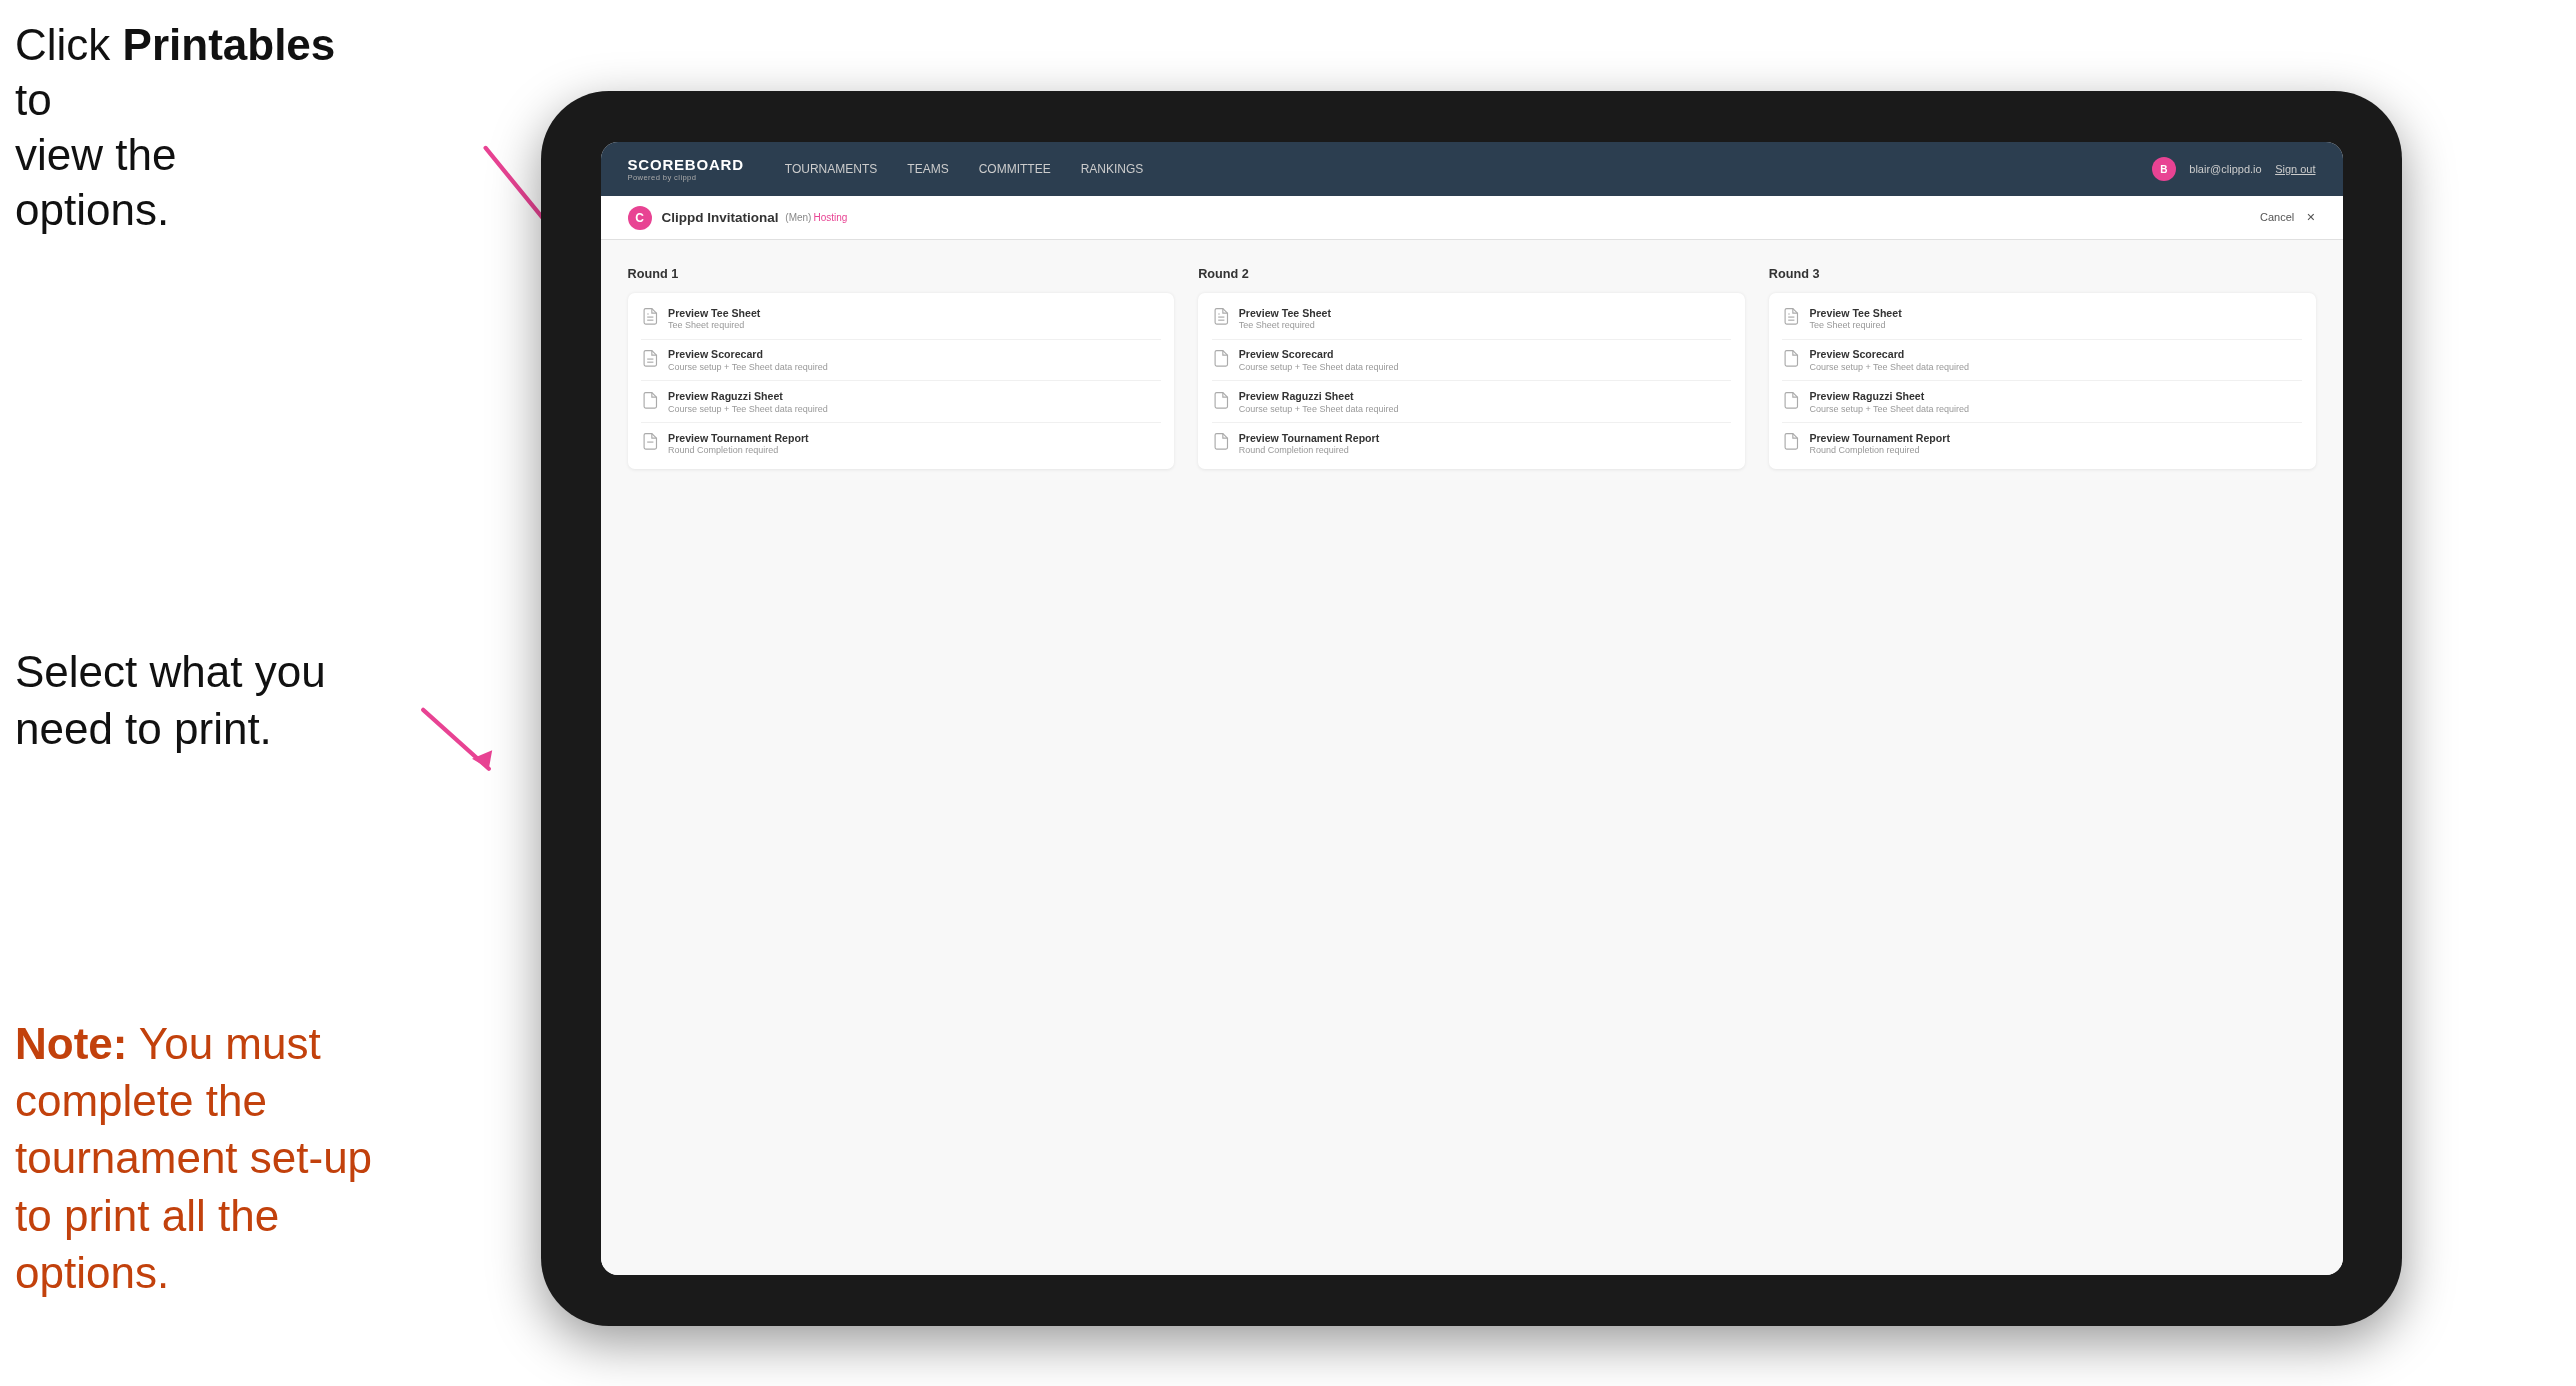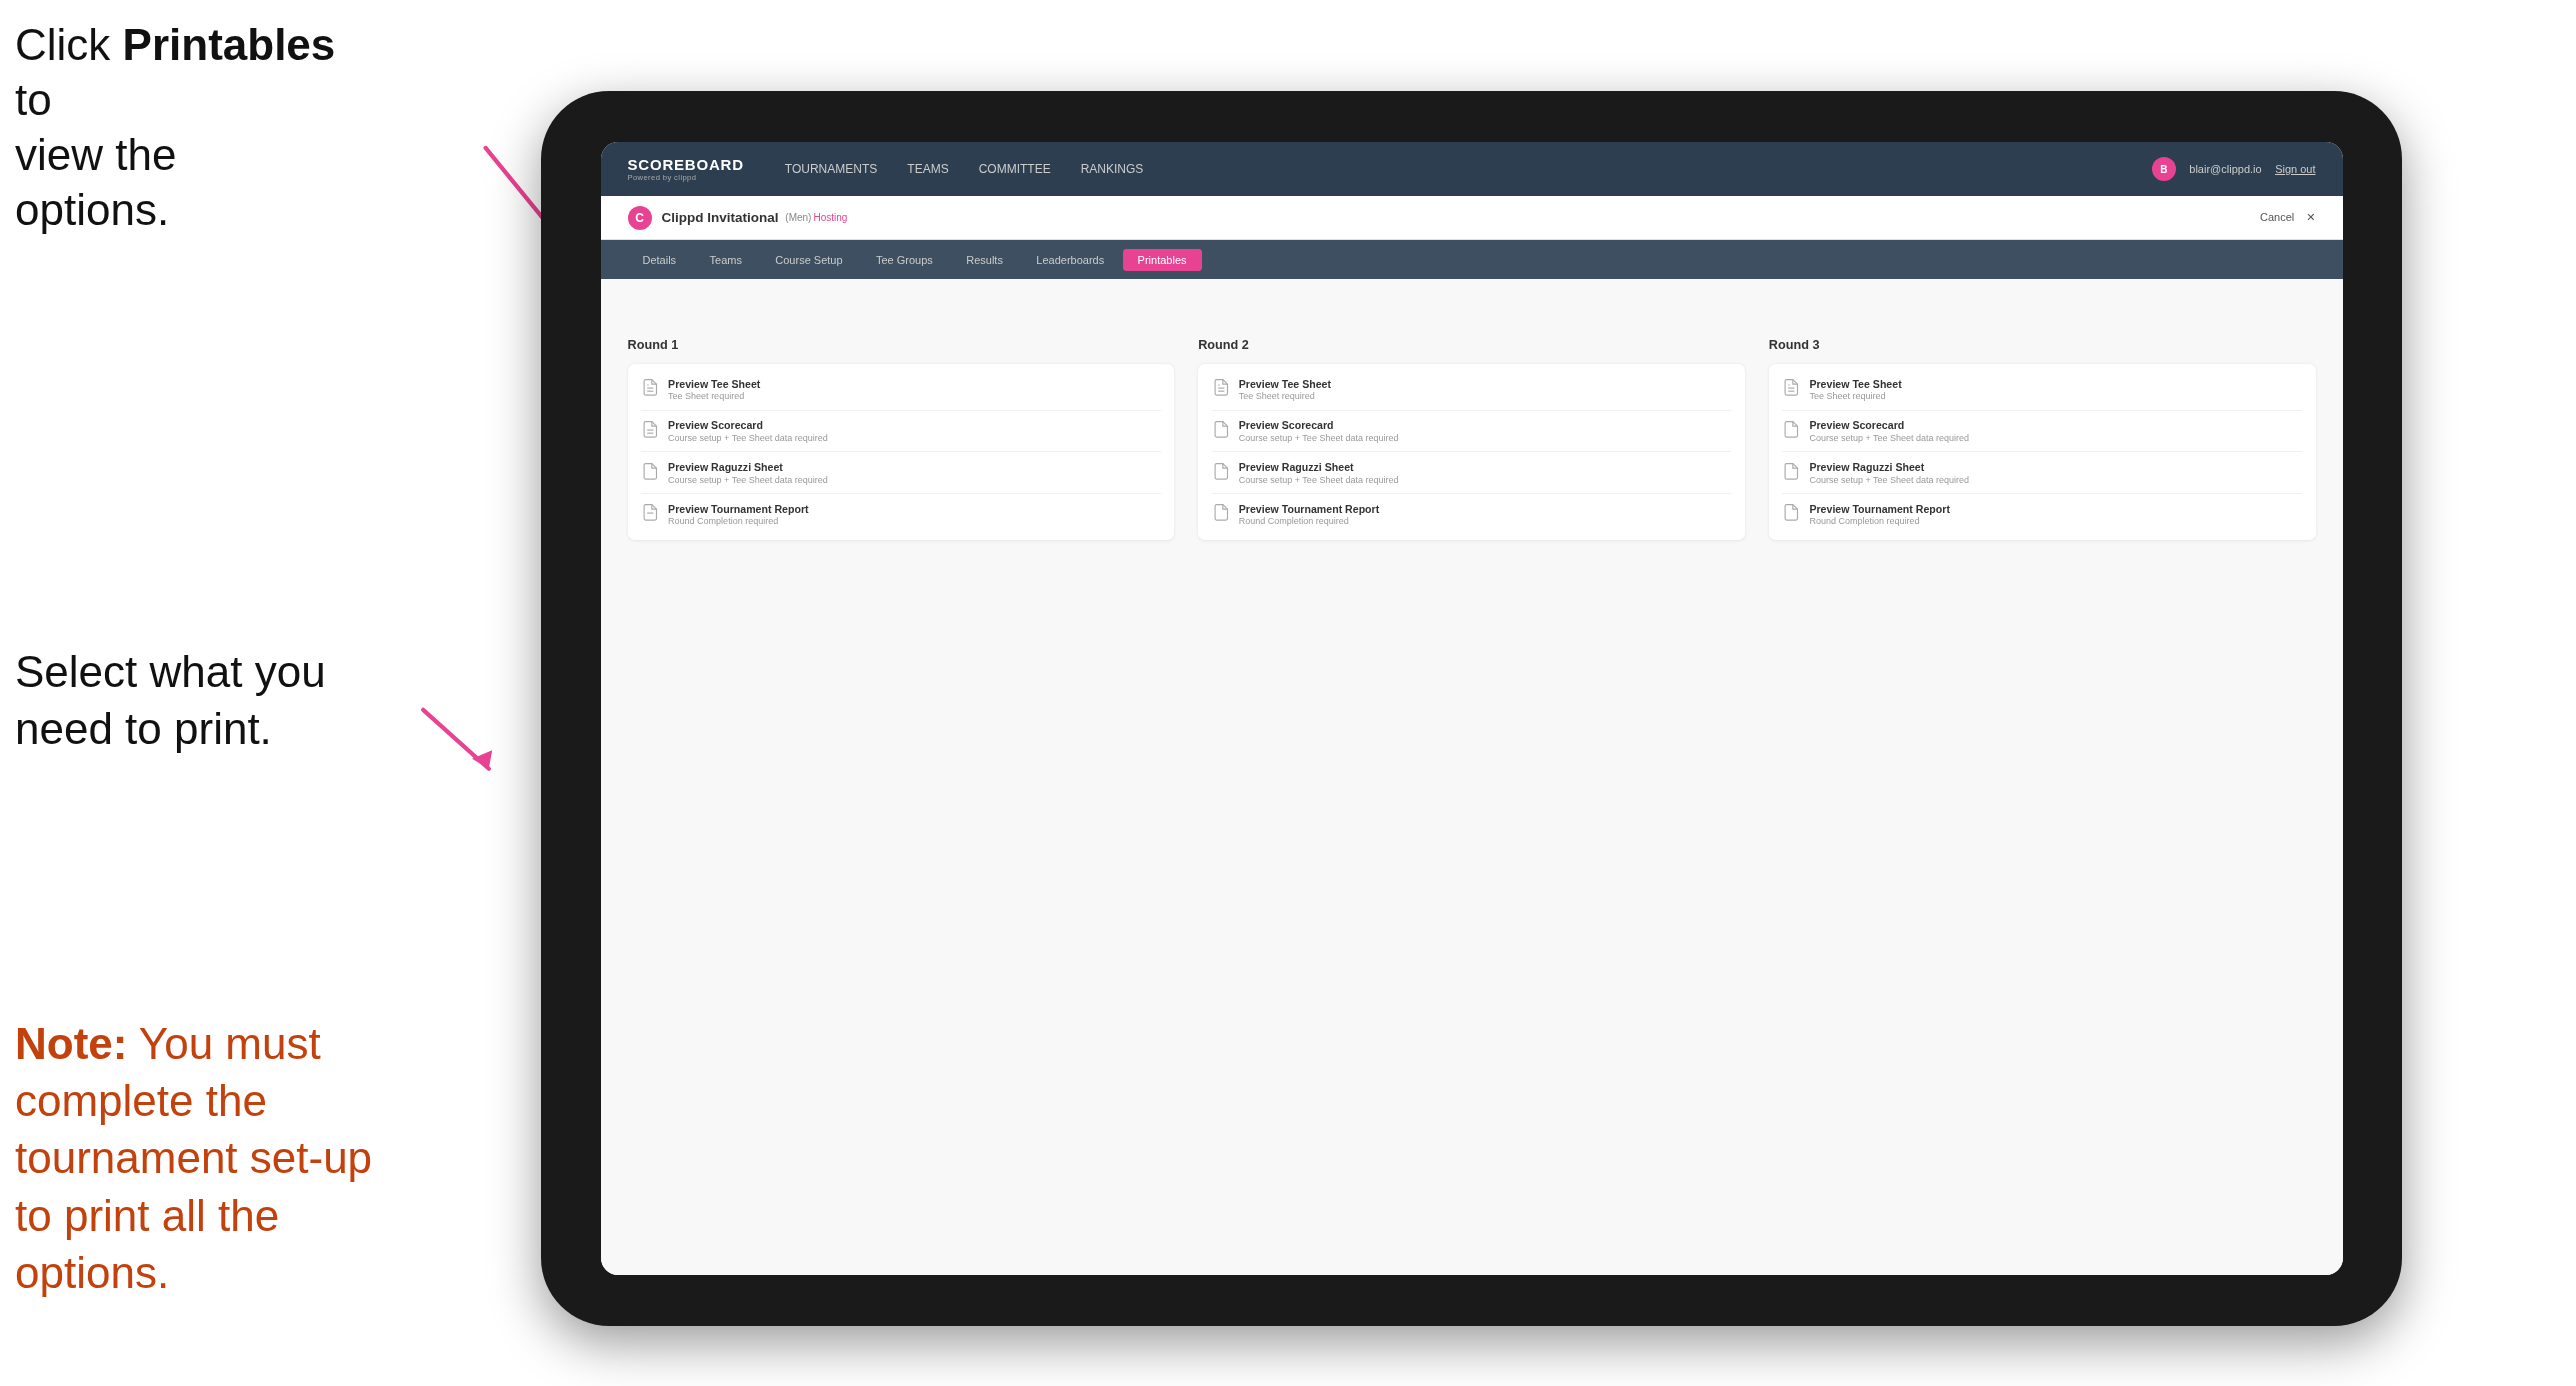--- a/index.html
+++ b/index.html
@@ -209,21 +209,20 @@
     }
 
     .rounds-grid {
       display: grid;
       grid-template-columns: 1fr 1fr 1fr;
       gap: 24px;
     }
 
     .round-section {
       background: transparent;
-      margin-top: 32px;
     }
 
     .round-title {
       font-size: 12.7px;
       font-weight: 700;
       color: #333;
       margin-bottom: 12px;
     }
 
     .round-card {
@@ -339,29 +338,20 @@
       <div class="tournament-logo">C</div>
       <span class="tournament-name">Clippd Invitational</span>
       <span class="tournament-badge">(Men)</span>
       <span class="tournament-status">Hosting</span>
       <div class="cancel-btn">
         <span>Cancel</span>
         <span>✕</span>
       </div>
     </div>
 
-    <div class="sub-nav">
-      <span class="sub-tab">Details</span>
-      <span class="sub-tab">Teams</span>
-      <span class="sub-tab">Course Setup</span>
-      <span class="sub-tab">Tee Groups</span>
-      <span class="sub-tab">Results</span>
-      <span class="sub-tab">Leaderboards</span>
-      <span class="sub-tab active">Printables</span>
-    </div>
 
     <div class="main-content">
       <div class="rounds-grid">
 
         <div class="round-section">
           <div class="round-title">Round 1</div>
           <div class="round-card">
             <div class="print-item">
               <svg class="print-icon" viewBox="0 0 24 24" fill="none" stroke="currentColor" stroke-width="1.5">
                   <path d="M14 2H6a2 2 0 0 0-2 2v16a2 2 0 0 0 2 2h12a2 2 0 0 0 2-2V8z"></path>

